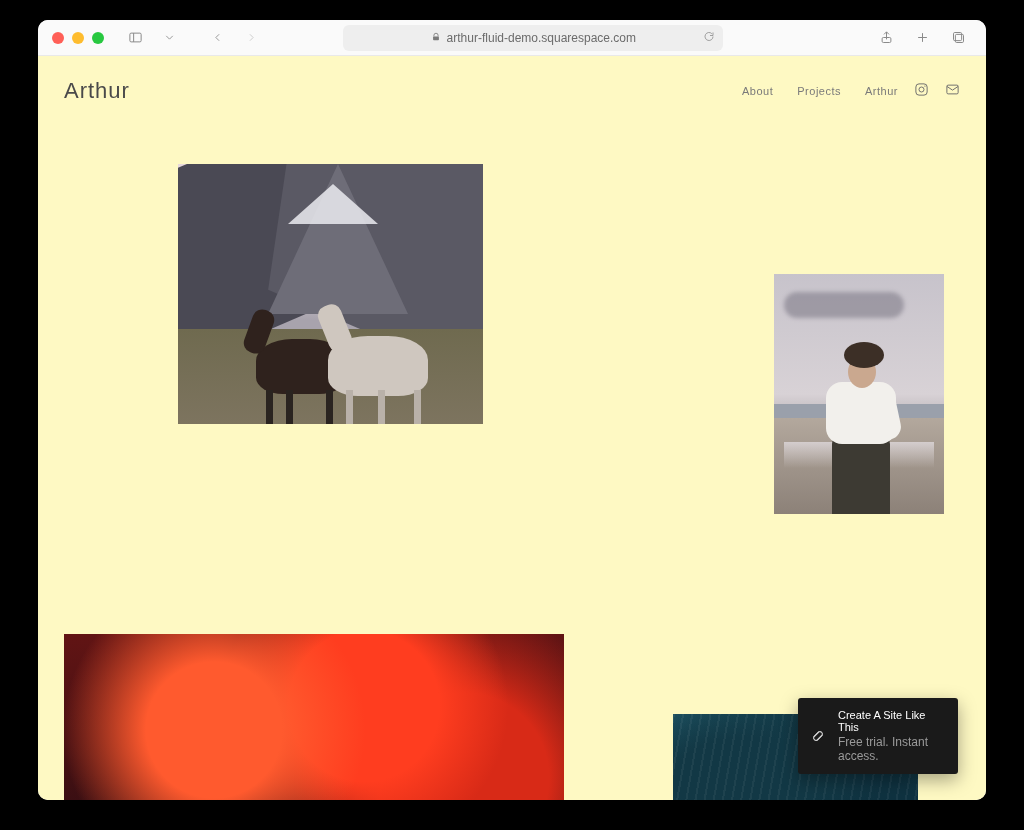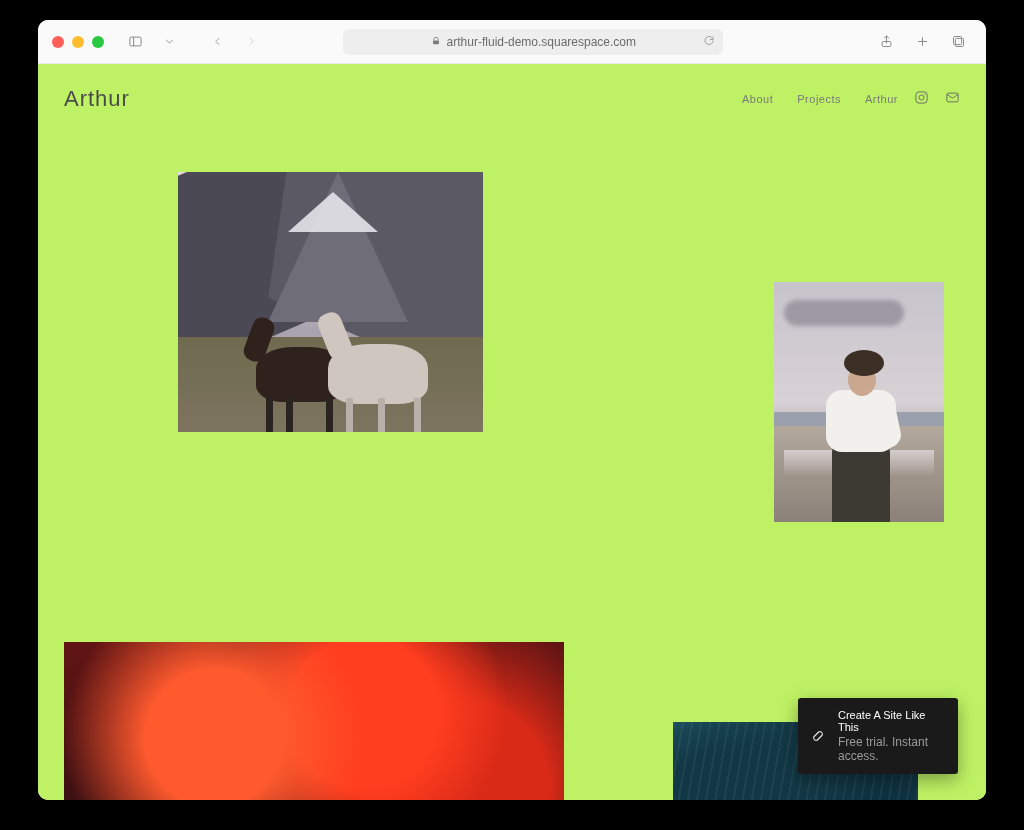--- a/index.html
+++ b/index.html
@@ -17,21 +17,21 @@
     width: 948px; height: 780px;
     background: #fff;
     border-radius: 10px;
     box-shadow: 0 20px 50px rgba(0,0,0,0.45);
     overflow: hidden;
     display: flex;
     flex-direction: column;
   }
   
   .chrome {
-    height: 44px;
+    height: 36px;
     border-bottom: 1px solid #e9e9e9;
     display: flex;
     align-items: center;
     padding: 0 14px;
     gap: 8px;
     background: #fafafa;
   }
   .traffic { display: flex; gap: 8px; margin-right: 10px; }
   .tl { width: 12px; height: 12px; border-radius: 50%; }
   .tl.red { background:#ff5f57; }
@@ -62,21 +62,21 @@
   .addrbar .reload{
     position:absolute; right:8px; top:50%; transform:translateY(-50%);
   }
   .addrbar .reload svg{ width:12px; height:12px; stroke:#8a8a8a; fill:none; stroke-width:1.6;}
   .chrome-right{ margin-left:auto; display:flex; gap:10px; }
   
   .page{
     flex:1;
     position:relative;
     overflow:hidden;
-    background:#bef264;
+    background:#fef9c3;
   }
   .site-header{
     display:flex;
     align-items:center;
     justify-content:space-between;
     padding: 22px 26px 10px 26px;
   }
   .site-title{
     font-size:22px;
     letter-spacing:1px;

